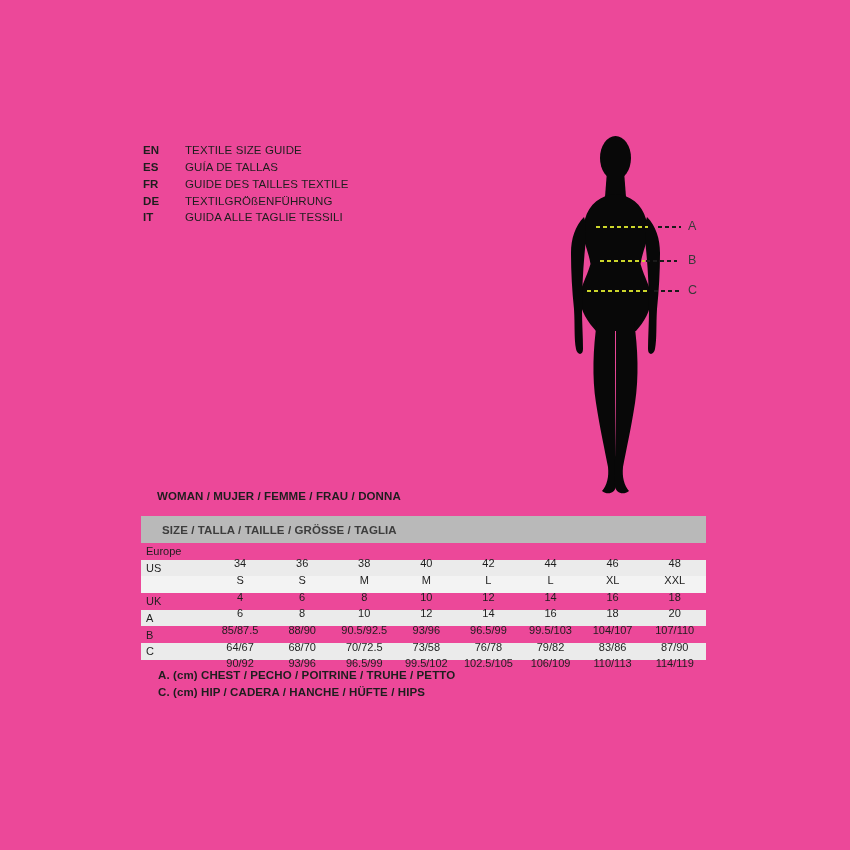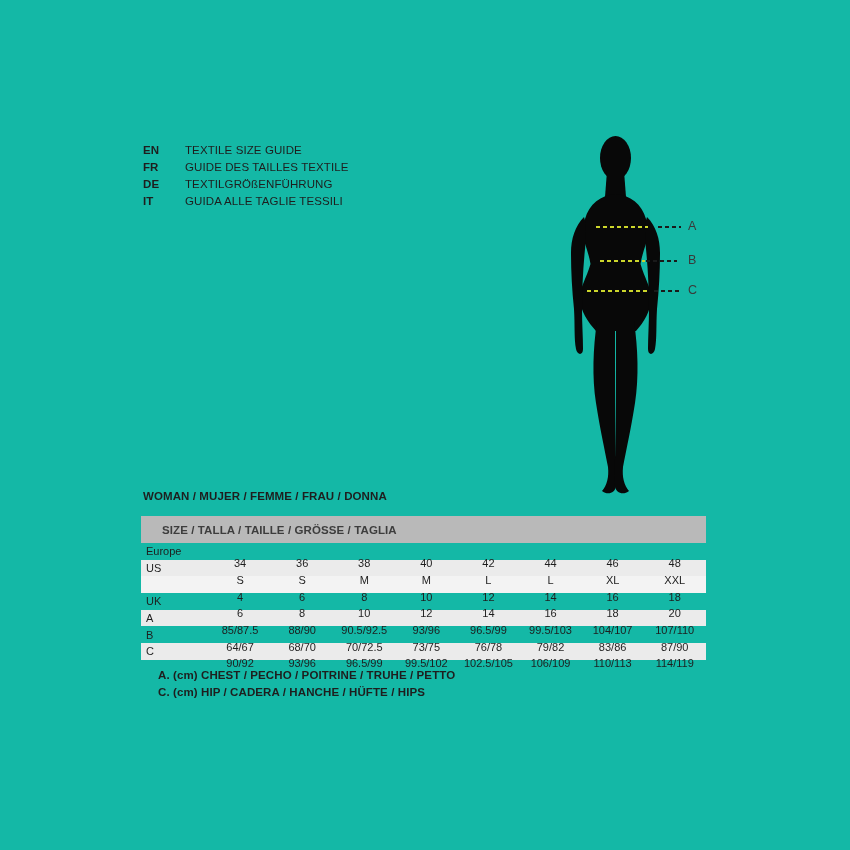--- a/index.html
+++ b/index.html
@@ -9,37 +9,37 @@
     --stripe:#ebebeb;
     --stripeLight:#f3f3f3;
     --silhouette:#080808;
     --dashYellow:#ccd62b;
     --dashBlack:#1a1a1a;
     --letter:#3a3a3a;
   }
   *{margin:0;padding:0;box-sizing:border-box;}
   html,body{background:#fff;}
   body{font-family:"Liberation Sans","DejaVu Sans",sans-serif;color:var(--text);}
-  .canvas{position:relative;width:850px;height:850px;background:#14b8a6;overflow:hidden;}
+  .canvas{position:relative;width:850px;height:850px;background:#ec4899;overflow:hidden;}
 
   
   .legend{position:absolute;left:143px;top:142px;}
   .legend-row{display:flex;height:16.75px;align-items:center;}
   .legend-code{width:42px;font-size:11.5px;font-weight:bold;letter-spacing:0.1px;}
   .legend-text{font-size:11.5px;font-weight:normal;letter-spacing:0.1px;white-space:nowrap;}
 
   
   .figure-svg{position:absolute;left:555px;top:125px;width:160px;height:380px;}
   .mline{position:absolute;height:2px;}
   .mline.yellow{background:repeating-linear-gradient(90deg,var(--dashYellow) 0 4px,transparent 4px 7px);}
   .mline.black{background:repeating-linear-gradient(90deg,var(--dashBlack) 0 4px,transparent 4px 7px);}
   .mletter{position:absolute;font-size:12.5px;color:var(--letter);font-weight:normal;}
 
   
-  .gender{position:absolute;left:143px;top:490px;font-size:11.5px;font-weight:bold;letter-spacing:0.1px;}
+  .gender{position:absolute;left:157px;top:490px;font-size:11.5px;font-weight:bold;letter-spacing:0.1px;}
 
   
   .size-table{position:absolute;left:141px;top:516px;width:565px;font-size:11px;}
   .thead{height:27px;background:var(--barBg);color:var(--barText);display:flex;align-items:center;padding-left:21px;font-size:11.5px;font-weight:bold;letter-spacing:0.1px;}
   .trow{display:flex;height:16.7px;align-items:center;}
   .trow.bg-stripe{background:var(--stripe);}
   .trow.bg-stripe-light{background:var(--stripeLight);}
   .tlabel{width:68px;padding-left:5px;text-align:left;white-space:nowrap;}
   .tcell{width:62.1px;text-align:center;white-space:nowrap;margin-top:24px;}
 
@@ -49,20 +49,24 @@
 </style>
 </head>
 <body>
 
 <div class="canvas">
 
   <div class="legend">
     <div class="legend-row">
       <span class="legend-code">EN</span>
       <span class="legend-text">TEXTILE SIZE GUIDE</span>
+    </div>
+    <div class="legend-row">
+      <span class="legend-code">ES</span>
+      <span class="legend-text">GUÍA DE TALLAS</span>
     </div>
     <div class="legend-row">
       <span class="legend-code">FR</span>
       <span class="legend-text">GUIDE DES TAILLES TEXTILE</span>
     </div>
     <div class="legend-row">
       <span class="legend-code">DE</span>
       <span class="legend-text">TEXTILGRÖßENFÜHRUNG</span>
     </div>
     <div class="legend-row">
@@ -197,21 +201,21 @@
       <div class="tcell">99.5/103</div>
       <div class="tcell">104/107</div>
       <div class="tcell">107/110</div>
     </div>
 
     <div class="trow">
       <div class="tlabel">B</div>
       <div class="tcell">64/67</div>
       <div class="tcell">68/70</div>
       <div class="tcell">70/72.5</div>
-      <div class="tcell">73/75</div>
+      <div class="tcell">73/58</div>
       <div class="tcell">76/78</div>
       <div class="tcell">79/82</div>
       <div class="tcell">83/86</div>
       <div class="tcell">87/90</div>
     </div>
 
     <div class="trow bg-stripe">
       <div class="tlabel">C</div>
       <div class="tcell">90/92</div>
       <div class="tcell">93/96</div>

